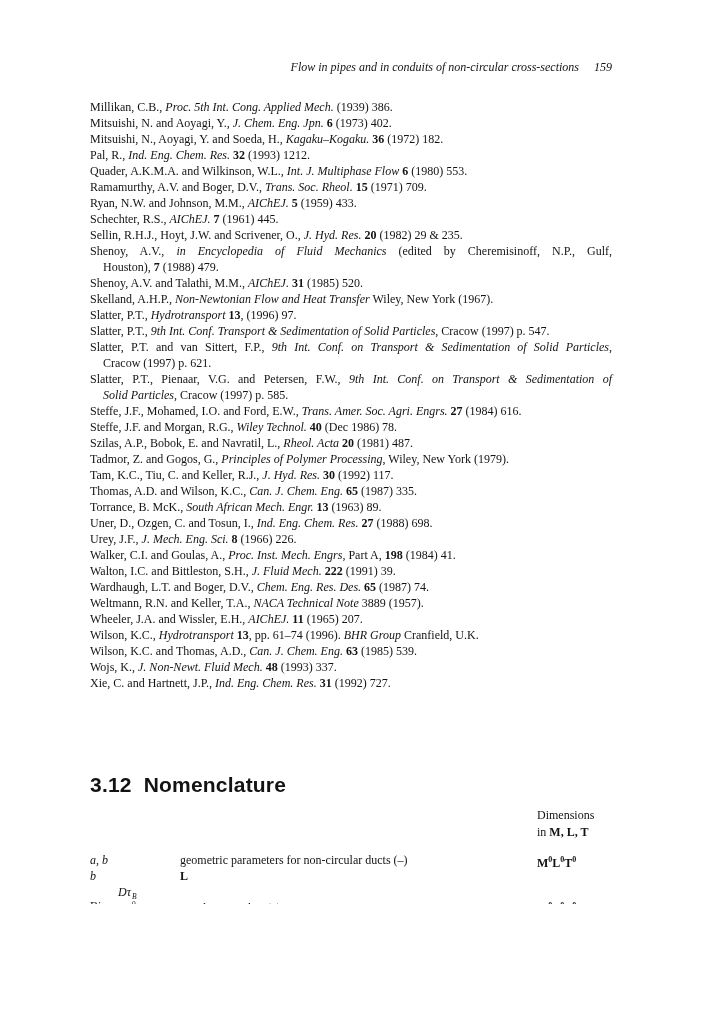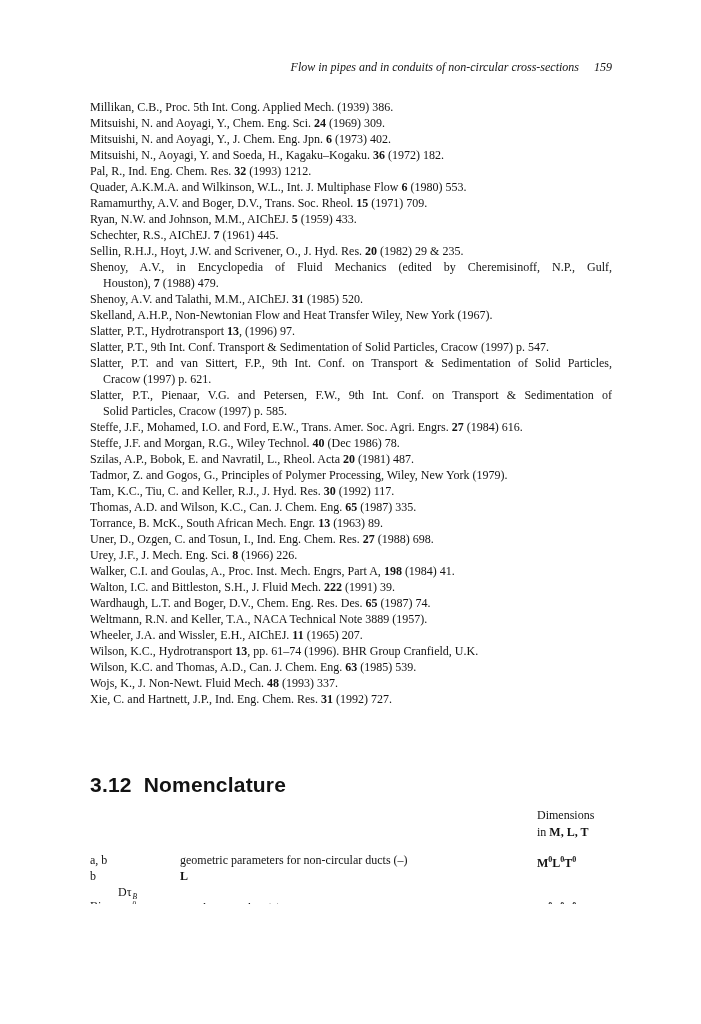--- a/index.html
+++ b/index.html
@@ -8,21 +8,21 @@
 
   .running-head{position:absolute;left:90px;right:89px;top:59px;height:16px;line-height:16px;
                 text-align:right;font-style:italic;white-space:nowrap;}
   .running-head .pgnum{display:inline-block;margin-left:15px;}
 
   .refs{position:absolute;left:90px;top:99px;width:522px;line-height:16px;}
   .ref-line{height:16px;white-space:nowrap;}
   .ref-line.indent{padding-left:13px;}
   .ref-line.justify{text-align-last:justify;-moz-text-align-last:justify;}
 
-  .seg-i{}
+  .seg-i{font-style:italic;}
   .seg-b{font-weight:700;}
   .seg-supb{font-weight:700;font-size:8px;vertical-align:4.5px;}
 
   .heading{position:absolute;left:90px;top:774px;height:22px;line-height:22px;
            font-family:"Liberation Sans","DejaVu Sans",sans-serif;font-weight:700;font-size:21px;
            letter-spacing:0.2px;white-space:nowrap;}
   .heading .hnum{margin-right:12px;}
 
   .dims-note{position:absolute;left:537px;top:807px;line-height:17px;white-space:nowrap;}
 
@@ -50,23 +50,20 @@
 
   <div class="running-head">
     <span>Flow in pipes and in conduits of non-circular cross-sections</span><span class="pgnum">159</span>
   </div>
 
   <div class="refs">
       <div>
         <div class="ref-line">Millikan, C.B., <span class="seg-i">Proc. 5th Int. Cong. Applied Mech.</span> (1939) 386.</div>
       </div>
       <div>
-        <div class="ref-line">Mitsuishi, N. and Aoyagi, Y., <span class="seg-i">Chem. Eng. Sci.</span> <span class="seg-b">24</span> (1969) 309.</div>
-      </div>
-      <div>
         <div class="ref-line">Mitsuishi, N. and Aoyagi, Y., <span class="seg-i">J. Chem. Eng. Jpn.</span> <span class="seg-b">6</span> (1973) 402.</div>
       </div>
       <div>
         <div class="ref-line">Mitsuishi, N., Aoyagi, Y. and Soeda, H., <span class="seg-i">Kagaku–Kogaku.</span> <span class="seg-b">36</span> (1972) 182.</div>
       </div>
       <div>
         <div class="ref-line">Pal, R., <span class="seg-i">Ind. Eng. Chem. Res.</span> <span class="seg-b">32</span> (1993) 1212.</div>
       </div>
       <div>
         <div class="ref-line">Quader, A.K.M.A. and Wilkinson, W.L., <span class="seg-i">Int. J. Multiphase Flow</span> <span class="seg-b">6</span> (1980) 553.</div>

